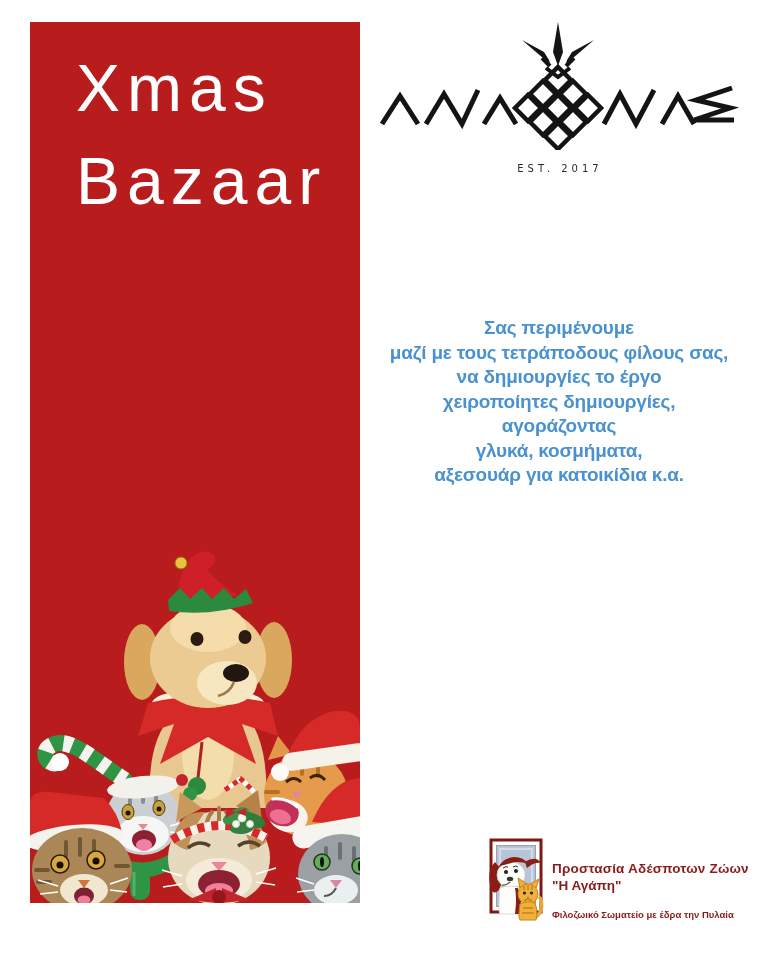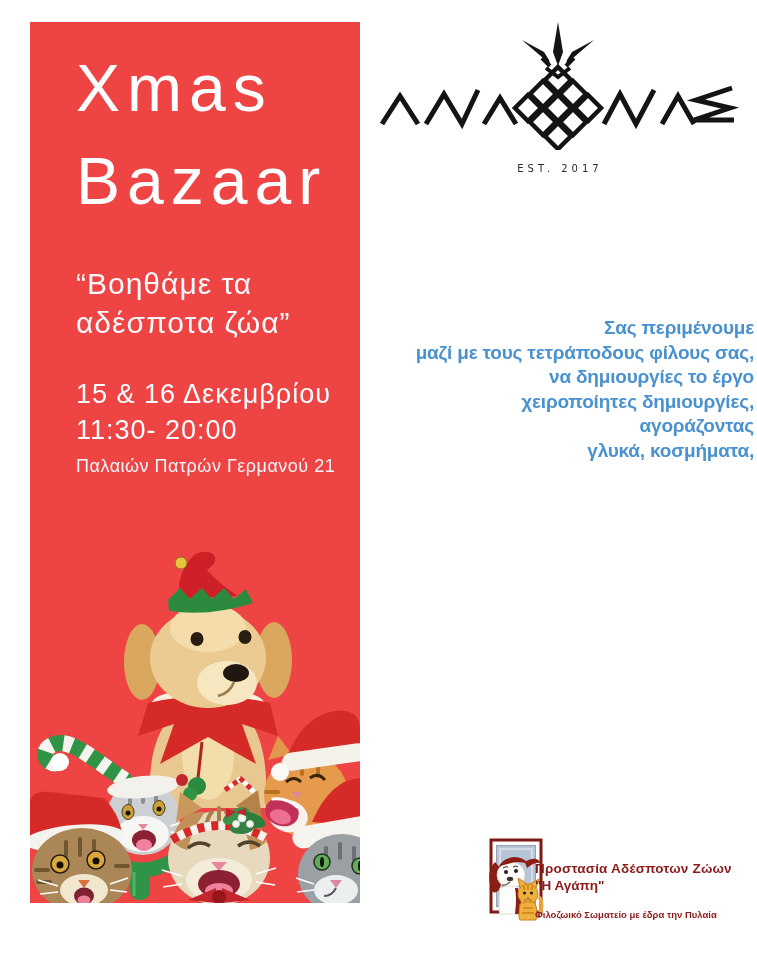--- a/index.html
+++ b/index.html
@@ -12,48 +12,39 @@
   .quote{position:absolute;left:46px;top:242px;color:#f6f9fc;font-size:30px;line-height:39px;
          letter-spacing:1px;}
   .sched{position:absolute;left:46px;top:354px;color:#fdfeff;font-size:27px;line-height:36px;
          letter-spacing:1px;}
   .addr{font-size:18px;line-height:24px;margin-top:6px;color:#f0f5fa;letter-spacing:0.5px;}
   .photo{position:absolute;left:0;bottom:0;}
   
   .brand{position:absolute;left:372px;top:20px;width:376px;text-align:center;}
   .est{font-size:10px;letter-spacing:4px;color:#2a2a2a;margin-top:9px;font-family:"DejaVu Sans",sans-serif;}
   
-  .message{position:absolute;left:364px;top:316px;width:390px;text-align:right;
+  .message{position:absolute;left:364px;top:316px;width:390px;text-align:center;
            font-weight:bold;font-size:19px;line-height:24.5px;letter-spacing:-0.2px;}
   .message div{white-space:nowrap;}
   
   .orglogo{position:absolute;left:482px;top:838px;}
-  .orgtext{position:absolute;left:535px;top:860px;width:205px;font-weight:bold;}
+  .orgtext{position:absolute;left:552px;top:860px;width:205px;font-weight:bold;}
   .orgline1{font-size:13.5px;line-height:17px;letter-spacing:0.2px;}
   .orgline2{font-size:13.5px;line-height:17px;}
   .orgline3{font-size:9.5px;line-height:14px;margin-top:14px;}
 </style>
 </head>
 <body>
 
 <div class="page">
 
-  <div class="panel" style="background:#ef4444;">
+  <div class="panel" style="background:#b91c1c;">
     <div class="title">
       <div>Xmas</div>
       <div>Bazaar</div>
-    </div>
-    <div class="quote">
-      <div>“Βοηθάμε τα</div>
-      <div>αδέσποτα ζώα”</div>
-    </div>
-    <div class="sched">
-      <div>15 &amp; 16 Δεκεμβρίου</div>
-      <div>11:30- 20:00</div>
-      <div class="addr">Παλαιών Πατρών Γερμανού 21</div>
     </div>
 
     <svg class="photo" width="330" height="363" viewBox="0 0 330 363">
 
       <g>
         <path d="M120,265 Q116,195 148,170 L212,170 Q240,198 236,268 L120,268 Z" fill="#e9c791"></path>
         <ellipse cx="178" cy="215" rx="26" ry="45" fill="#f3ddab"></ellipse>
 
         <ellipse cx="178" cy="163" rx="56" ry="14" fill="#f6efdd"></ellipse>
         <path d="M118,163 Q178,149 240,163 L248,196 L212,184 L226,224 L178,197 L130,224 L144,184 L108,196 Z" fill="#d62a28"></path>
@@ -231,20 +222,21 @@
     <div class="est">EST. 2017</div>
   </div>
 
   <div class="message" style="color:#4a92cf;">
     <div>Σας περιμένουμε</div>
     <div>μαζί με τους τετράποδους φίλους σας,</div>
     <div>να δημιουργίες το έργο</div>
     <div>χειροποίητες δημιουργίες,</div>
     <div>αγοράζοντας</div>
     <div>γλυκά, κοσμήματα,</div>
+    <div>αξεσουάρ για κατοικίδια κ.α.</div>
   </div>
 
   <svg class="orglogo" width="64" height="90" viewBox="0 0 64 90">
     <rect x="9" y="2" width="50" height="72" fill="#ffffff" stroke="#7d1a14" stroke-width="3"></rect>
     <rect x="14.5" y="7.5" width="39" height="61" fill="#b7c5d9" stroke="#98a1ad" stroke-width="1"></rect>
     <rect x="18" y="11" width="32" height="54" fill="none" stroke="#dde4ec" stroke-width="1.5"></rect>
     <g>
       <path d="M13,24 Q4,34 9,50 Q11,58 17,52 Q21,45 19,31 Z" fill="#8c1d15"></path>
       <ellipse cx="29" cy="37" rx="14" ry="13" fill="#fdfdfb" stroke="#d8d3c8" stroke-width="0.8"></ellipse>
       <path d="M16,30 Q20,20 32,19 Q42,19 46,26 Q36,22 26,26 Q19,27 16,30 Z" fill="#8c1d15"></path>

